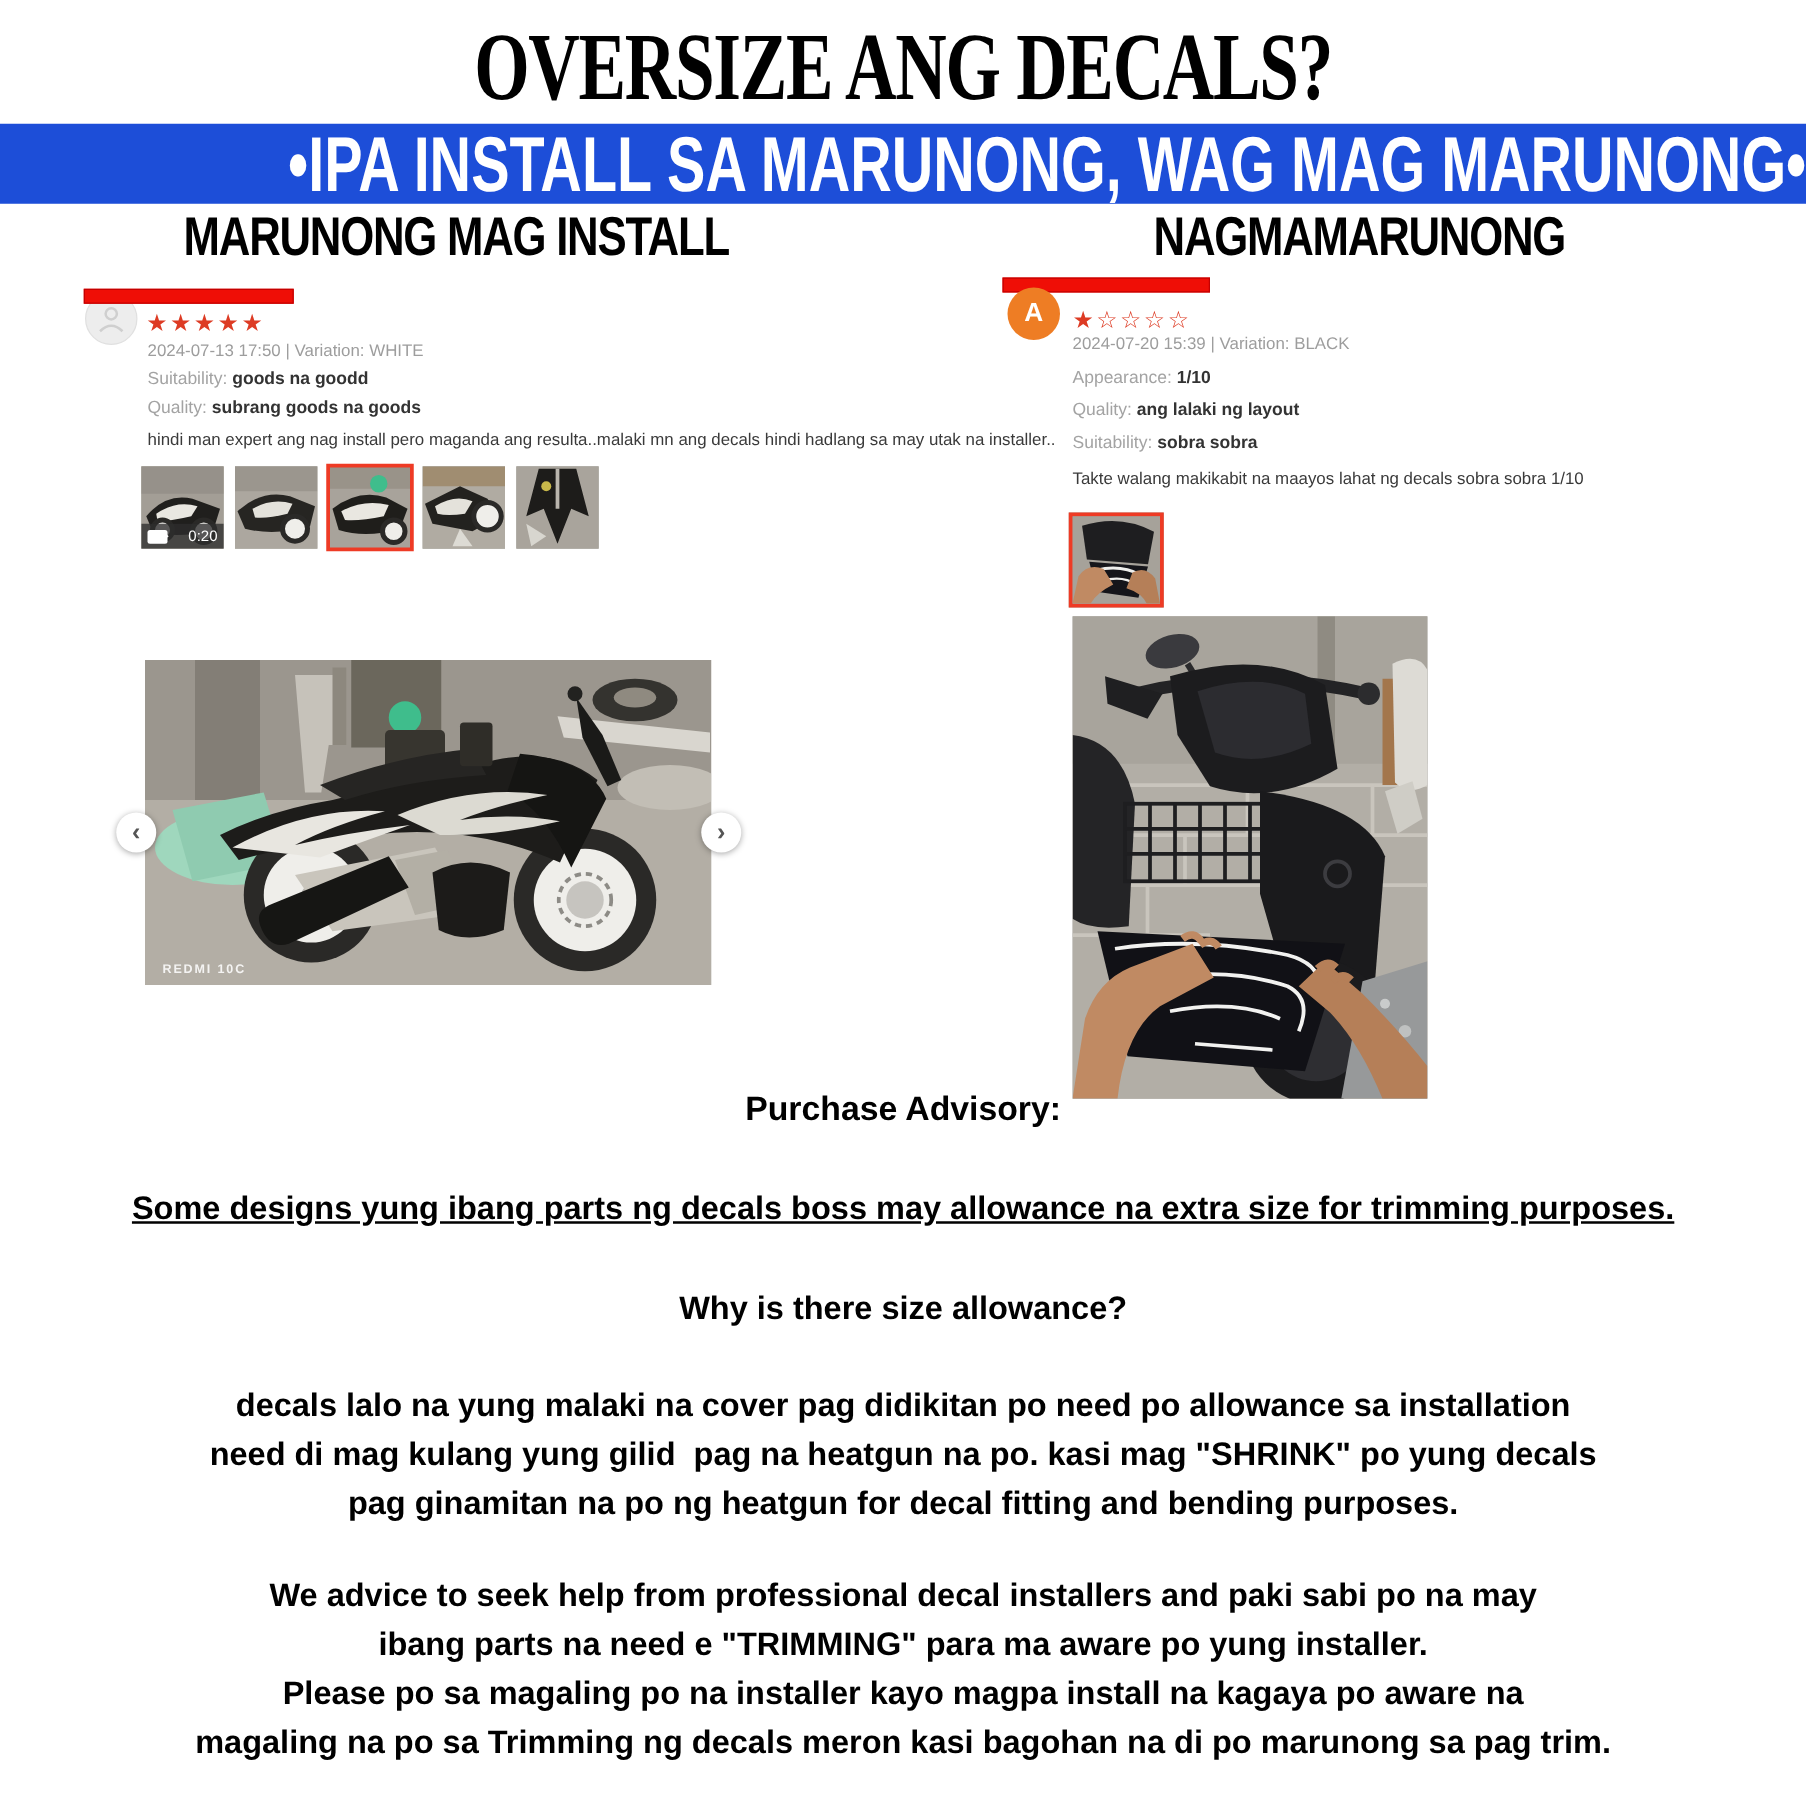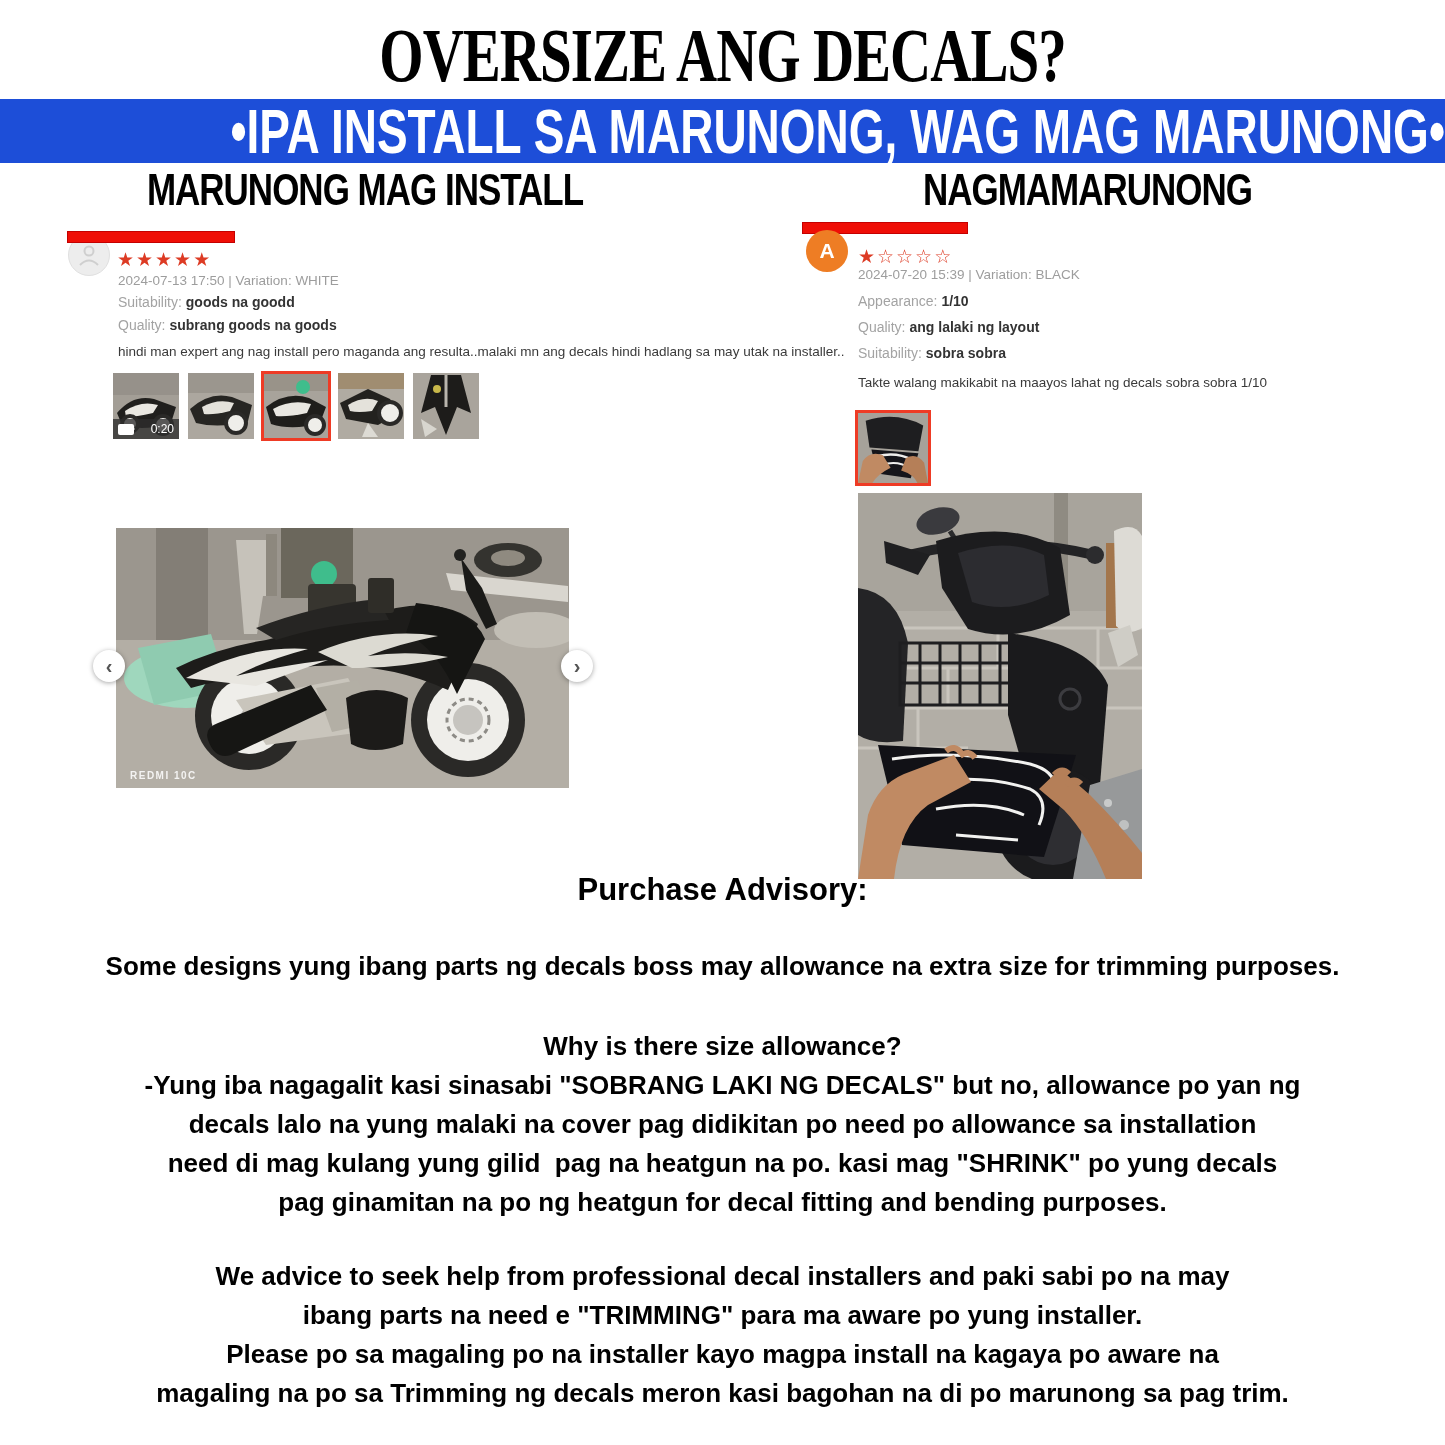--- a/index.html
+++ b/index.html
@@ -275,24 +275,23 @@
         <path d="M78 316 Q130 306 166 322"></path>
         <path d="M98 342 L160 347"></path>
       </g>
       <path d="M0 386 L10 322 Q20 292 46 281 L96 262 L113 289 L70 312 Q42 332 36 386 Z" fill="#c08a63"></path>
       <path d="M284 386 L248 386 Q230 342 206 317 L181 296 L202 276 L232 302 Q262 332 284 360 Z" fill="#b57f58"></path>
       <path d="M88 258 q9 -7 15 2 M102 263 q9 -7 15 2" stroke="#c08a63" stroke-width="6" fill="none"></path>
       <path d="M196 282 q8 -8 15 -1 M208 292 q8 -8 15 -1" stroke="#b57f58" stroke-width="6" fill="none"></path>
     </svg>
   </div>
 
-  <div class="adv" style="top:872px;font-size:31px;">Purchase Advisory:</div>
-  <div class="adv" style="top:951px;">Some designs yung ibang parts ng decals boss may allowance na extra size for trimming purposes.</div>
+  <div class="adv" style="top:872px;font-size:27px;">Purchase Advisory:</div>
+  <div class="adv" style="top:951px;text-decoration:underline;">Some designs yung ibang parts ng decals boss may allowance na extra size for trimming purposes.</div>
   <div class="adv" style="top:1031px;">Why is there size allowance?</div>
-  <div class="adv" style="top:1070px;">-Yung iba nagagalit kasi sinasabi "SOBRANG LAKI NG DECALS" but no, allowance po yan ng</div>
   <div class="adv" style="top:1109px;">decals lalo na yung malaki na cover pag didikitan po need po allowance sa installation</div>
   <div class="adv" style="top:1148px;">need di mag kulang yung gilid  pag na heatgun na po. kasi mag "SHRINK" po yung decals</div>
   <div class="adv" style="top:1187px;">pag ginamitan na po ng heatgun for decal fitting and bending purposes.</div>
   <div class="adv" style="top:1261px;">We advice to seek help from professional decal installers and paki sabi po na may</div>
   <div class="adv" style="top:1300px;">ibang parts na need e "TRIMMING" para ma aware po yung installer.</div>
   <div class="adv" style="top:1339px;">Please po sa magaling po na installer kayo magpa install na kagaya po aware na</div>
   <div class="adv" style="top:1378px;">magaling na po sa Trimming ng decals meron kasi bagohan na di po marunong sa pag trim.</div>
 
 </div>
 

